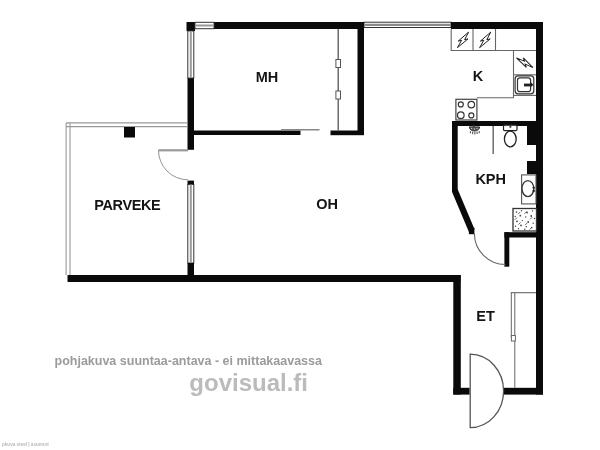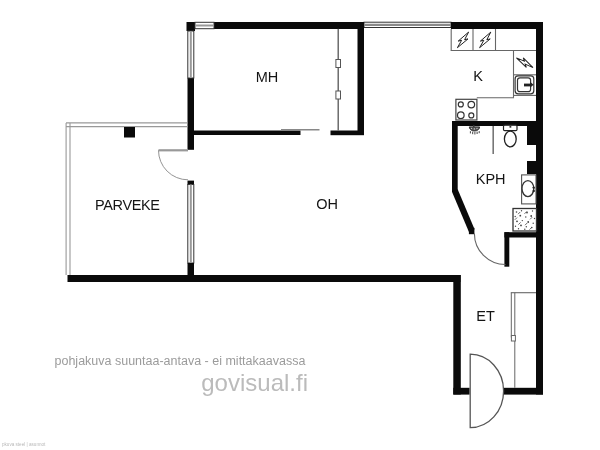--- a/index.html
+++ b/index.html
@@ -1,16 +1,16 @@
 <!DOCTYPE html>
 <html><head>
 <meta charset="utf-8">
 <style>
   html,body{margin:0;padding:0;background:#fff;}
-  #page{width:600px;height:450px;position:relative;font-family:"Liberation Sans",sans-serif;}
+  #page{width:600px;height:450px;position:relative;font-family:"Liberation Sans",sans-serif;font-weight:bold;}
 </style>
 </head>
 <body>
 <div id="page">
 <svg width="600" height="450" viewBox="0 0 600 450" font-family="Liberation Sans, sans-serif">
 
   <rect x="0" y="0" width="600" height="450" fill="#ffffff"></rect>
 
   <rect x="214" y="22" width="150" height="7" fill="#0a0a0a"></rect>
 

